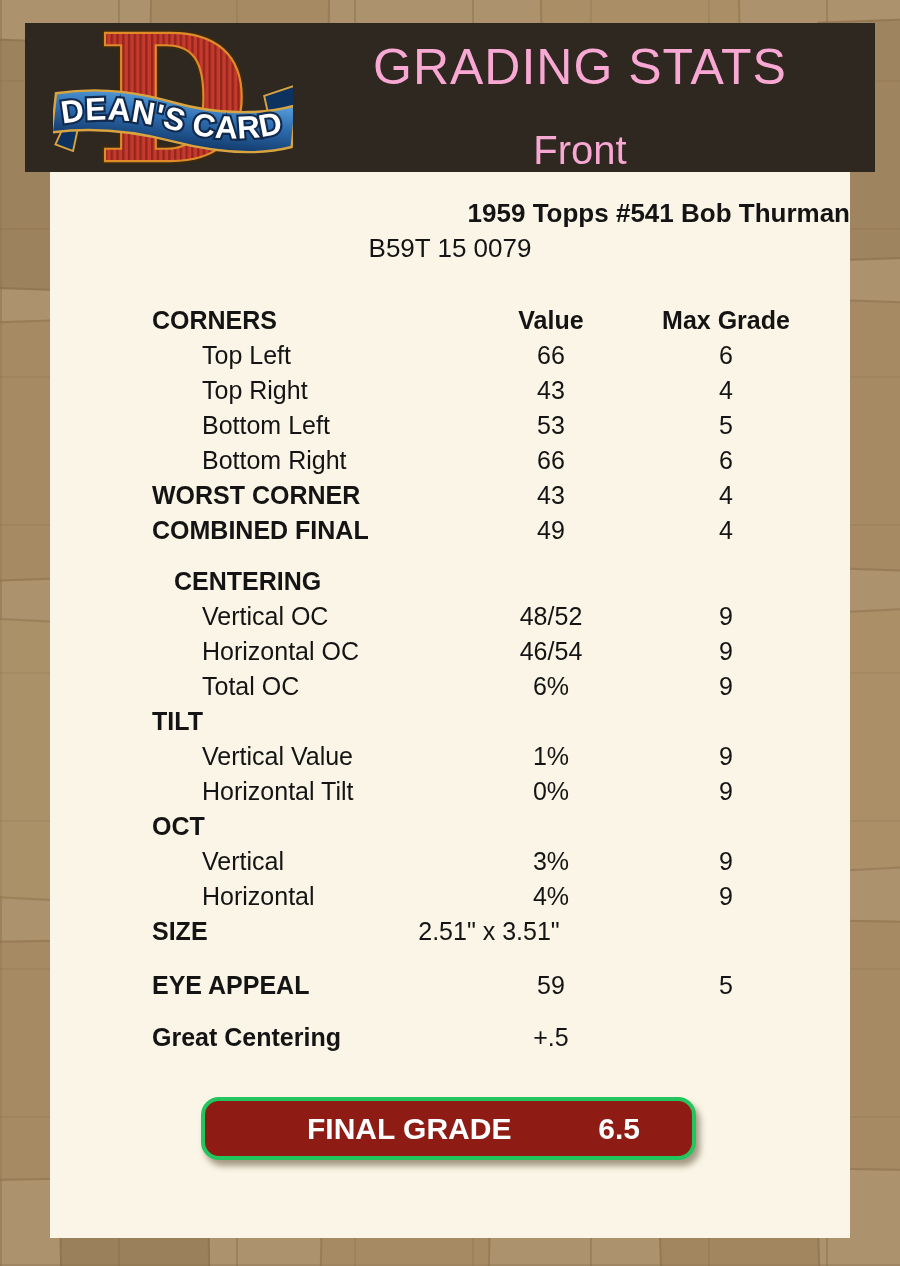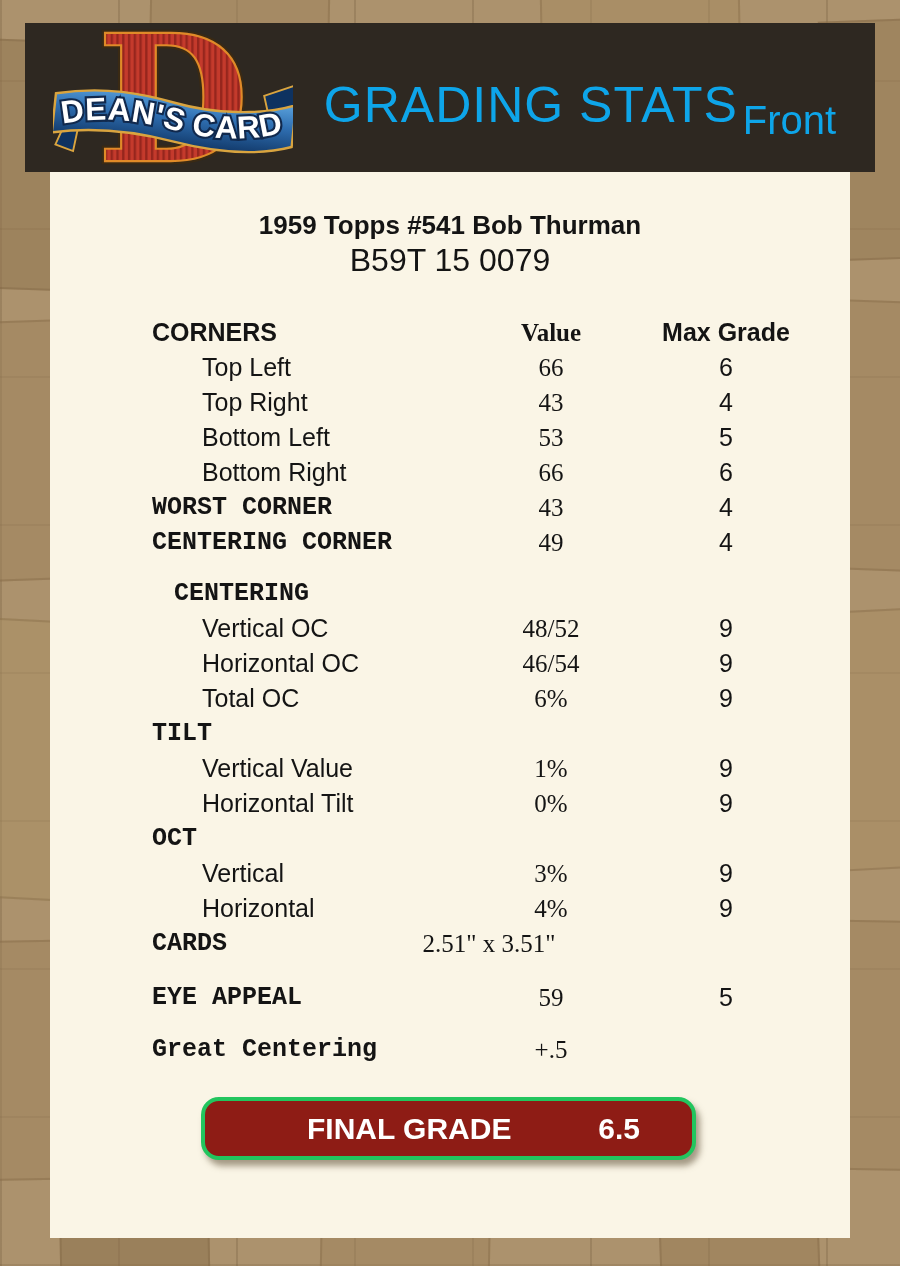--- a/index.html
+++ b/index.html
@@ -33,39 +33,39 @@
   .collage div:nth-child(9){left:60px;top:1230px;width:150px;height:60px;transform:rotate(-1deg);background:rgba(140,113,76,.55);}
   .collage div:nth-child(10){left:320px;top:1225px;width:170px;height:70px;transform:rotate(1deg);}
   .collage div:nth-child(11){left:660px;top:1232px;width:160px;height:60px;transform:rotate(-2deg);background:rgba(150,122,84,.5);}
   .collage div:nth-child(12){left:150px;top:-20px;width:180px;height:50px;transform:rotate(1deg);}
   .collage div:nth-child(13){left:540px;top:-18px;width:200px;height:46px;transform:rotate(-1deg);background:rgba(165,138,96,.5);}
 
   
   .header{position:absolute;left:25px;top:23px;width:850px;height:149px;background:var(--header-bg);}
   .logo{position:absolute;left:28px;top:4px;width:240px;height:144px;}
   .header-titles{position:absolute;left:270px;top:0;right:10px;height:100%;
-    display:flex;align-items:center;justify-content:center;
-    padding-top:16px;gap:5px;color:#0ea5e9;}
+    display:flex;flex-direction:column;align-items:center;justify-content:center;
+    padding-top:16px;gap:5px;color:#f9a8d4;}
   .header-title{font-size:50px;line-height:55px;letter-spacing:1px;white-space:nowrap;}
   .header-subtitle{font-size:40px;line-height:44px;margin-top:28px;}
 
   
   .panel{position:absolute;left:50px;top:172px;width:800px;height:1066px;background:var(--panel-bg);}
-  .card-title{margin-top:36px;text-align:center;font-size:26px;font-weight:bold;line-height:35px;}
-  .card-serial{text-align:center;font-size:32px;line-height:35px;}
+  .card-title{margin-top:24px;text-align:right;font-size:26px;font-weight:bold;line-height:35px;}
+  .card-serial{text-align:center;font-size:26px;line-height:35px;}
 
   
   .stats{margin-top:37px;padding-left:102px;}
   .trow{display:flex;height:35px;line-height:35px;font-size:25px;}
   .trow .c-label{width:304px;white-space:nowrap;}
-  .trow .c-value{width:190px;text-align:center;white-space:nowrap;font-family:Liberation Serif, serif;}
+  .trow .c-value{width:190px;text-align:center;white-space:nowrap;}
   .trow .c-max{width:160px;text-align:center;white-space:nowrap;}
   .trow.head{font-weight:bold;}
   .trow.head .c-value,.trow.head .c-max{font-weight:bold;}
-  .trow.b .c-label{font-weight:bold;font-family:Liberation Mono, monospace;}
+  .trow.b .c-label{font-weight:bold;}
   .trow.ind .c-label{padding-left:50px;}
   .c-value.vshift{transform:translateX(-62px);}
 
   
   .final-grade{position:absolute;left:151px;top:925px;width:495px;height:63px;
     background:var(--button-red);
     border:4px solid #22c55e;border-radius:18px;
     box-shadow:4px 6px 6px rgba(92,78,52,.55);
     display:flex;align-items:center;justify-content:space-between;
     padding:0 52px 0 102px;
@@ -166,21 +166,21 @@
     <span class="c-max">6</span>
   </div>
 
   <div class="trow b">
     <span class="c-label">WORST CORNER</span>
     <span class="c-value">43</span>
     <span class="c-max">4</span>
   </div>
 
   <div class="trow b">
-    <span class="c-label">CENTERING CORNER</span>
+    <span class="c-label">COMBINED FINAL</span>
     <span class="c-value">49</span>
     <span class="c-max">4</span>
   </div>
 
   <div class="trow b" style="margin-top: 16px; justify-content: center;">
     <span class="c-label">CENTERING</span>
     <span class="c-value"></span>
     <span class="c-max"></span>
   </div>
 
@@ -232,21 +232,21 @@
     <span class="c-max">9</span>
   </div>
 
   <div class="trow ind">
     <span class="c-label">Horizontal</span>
     <span class="c-value">4%</span>
     <span class="c-max">9</span>
   </div>
 
   <div class="trow b">
-    <span class="c-label">CARDS</span>
+    <span class="c-label">SIZE</span>
     <span class="c-value vshift">2.51" x 3.51"</span>
     <span class="c-max"></span>
   </div>
 
   <div class="trow b" style="margin-top: 19px;">
     <span class="c-label">EYE APPEAL</span>
     <span class="c-value">59</span>
     <span class="c-max">5</span>
   </div>
 

